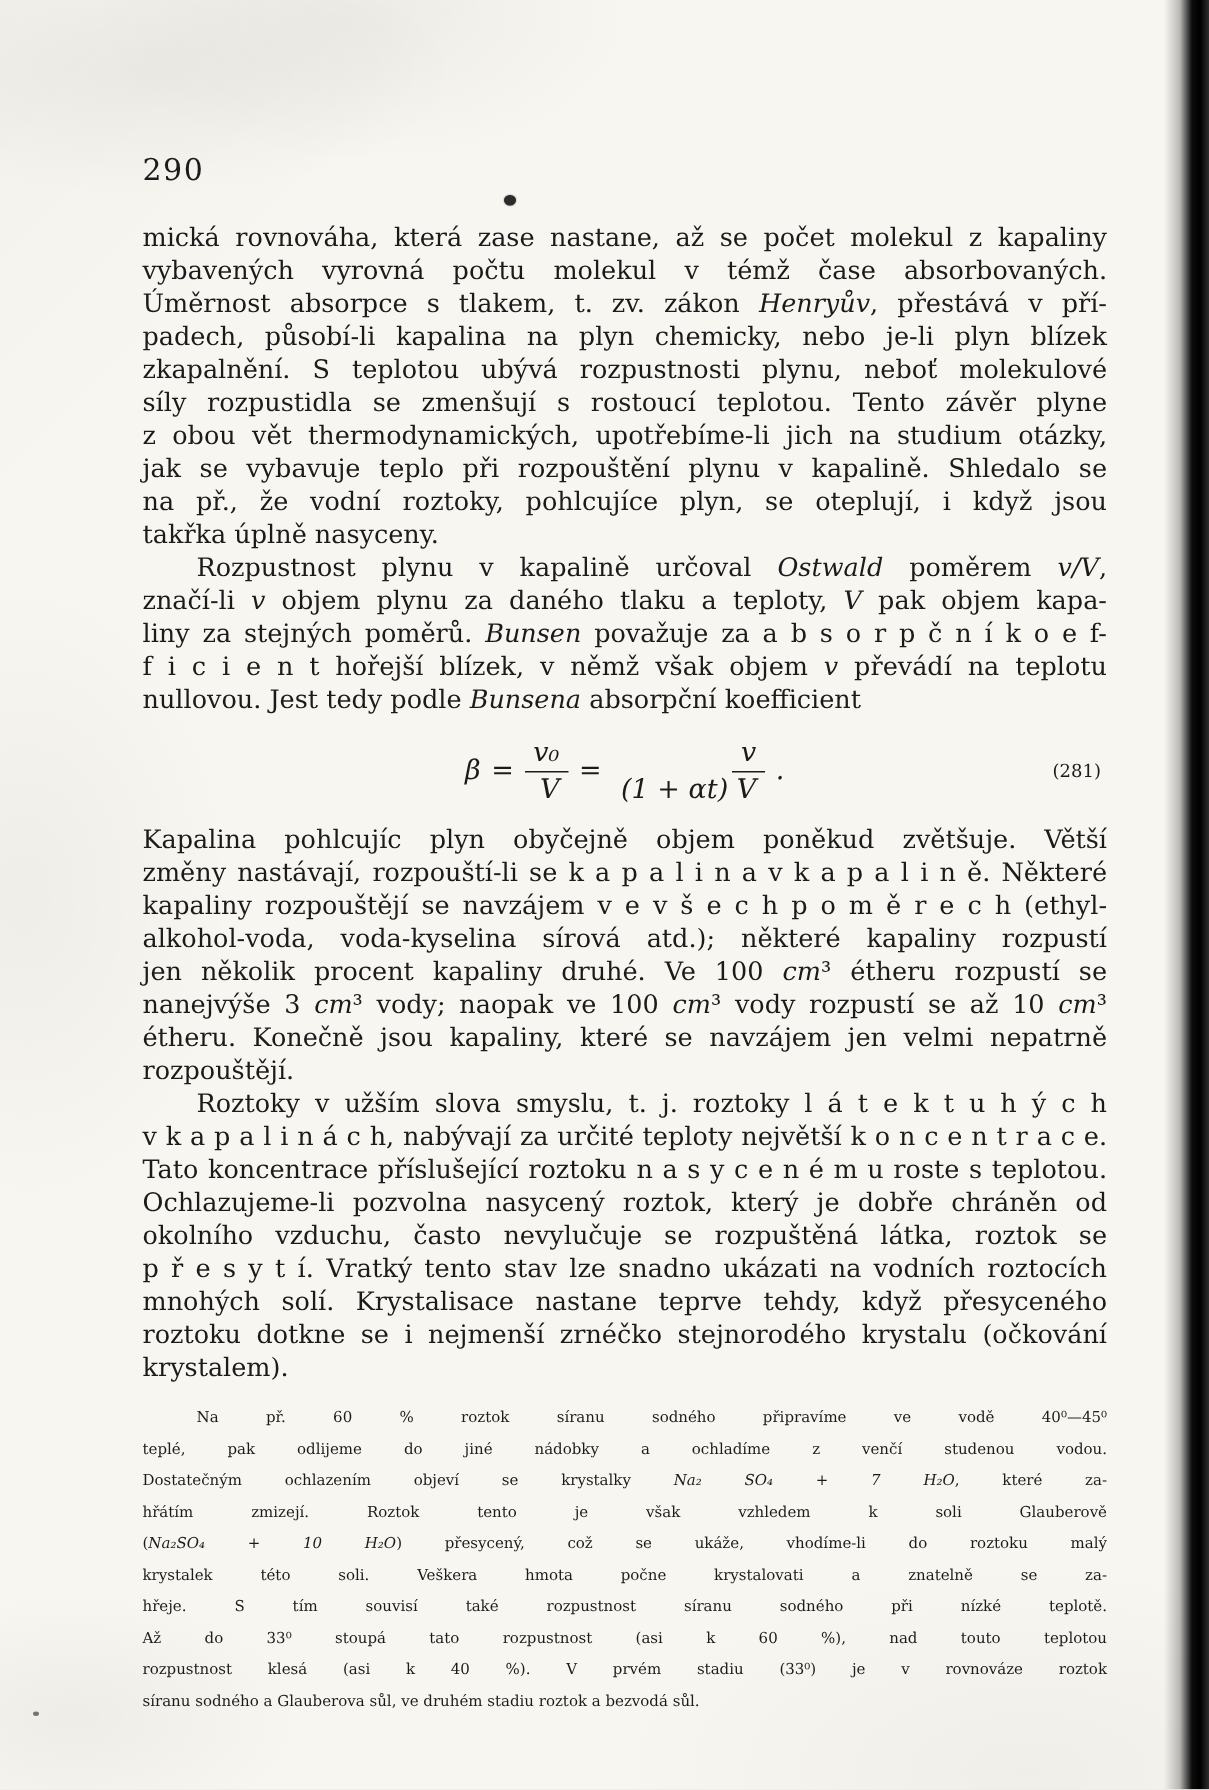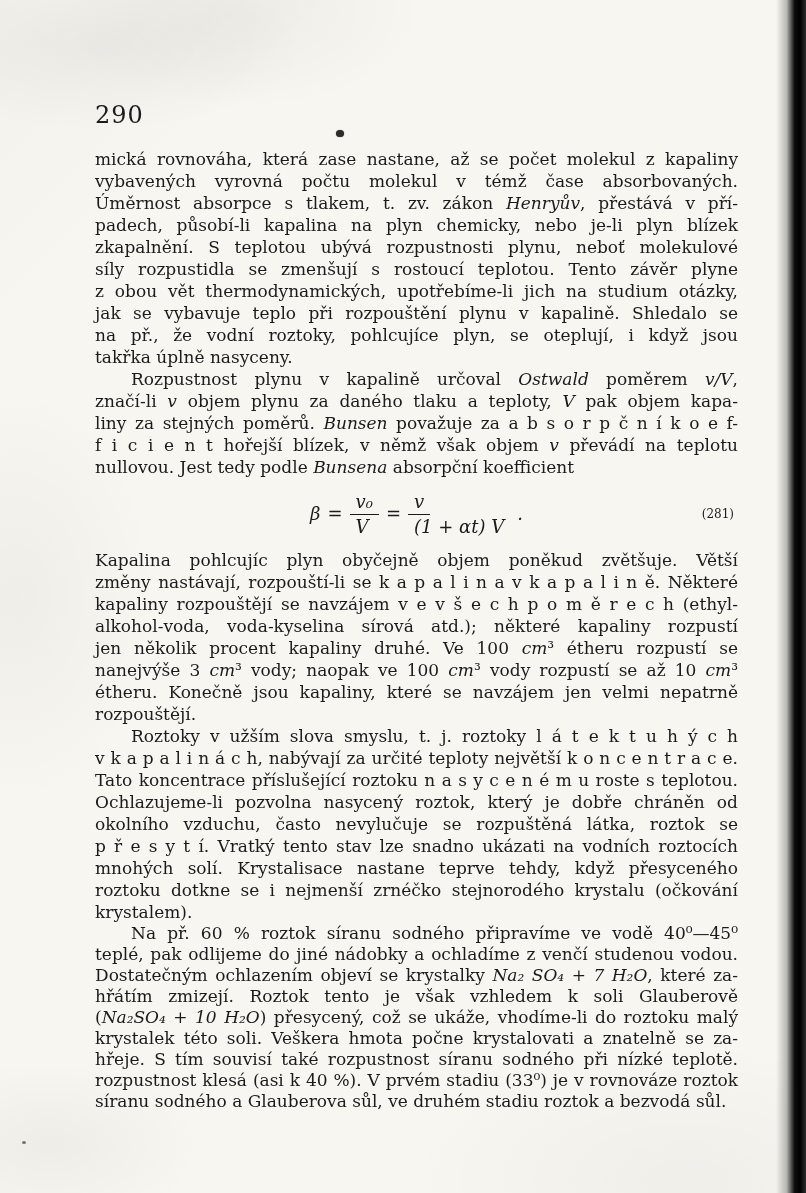--- a/index.html
+++ b/index.html
@@ -37,27 +37,27 @@
   #ink-dot{
     position:absolute;left:336px;top:130px;width:8px;height:7px;
     background:#2e2c2a;border-radius:50%;box-shadow:0 0 1px rgba(40,40,40,.8);
   }
   #speck-bottom-left{
     position:absolute;left:22px;top:1141px;width:4px;height:3px;
     background:#555;border-radius:50%;opacity:.8;
   }
   #page-number{
     position:absolute;left:95px;top:101px;
-    font-size:24px;letter-spacing:1px;
+    font-size:20px;letter-spacing:1px;
   }
   #text-column{
     position:absolute;left:95px;top:148px;width:643px;
   }
   .para{font-size:17px;line-height:22px;}
-  .para.small{font-size:17px;line-height:21px;}
+  .para.small{font-size:10px;line-height:21px;margin-top:12px;}
   .line{
     text-align:justify;
     text-align-last:justify;
     white-space:normal;
   }
   .line.last{text-align-last:left;}
   .para.indent .line:first-child{text-indent:36px;}
   .para i{font-style:italic;}
   
   #equation-row{
@@ -65,21 +65,21 @@
     margin:10px 0 9px 0;
     height:52px;
     display:flex;align-items:center;justify-content:center;
   }
   #equation-body{
     display:inline-flex;align-items:center;
     font-style:italic;font-size:18px;line-height:1;
     gap:7px;
   }
   #equation-body .frac{
-    display:inline-flex;flex-direction:column;align-items:flex-start;
+    display:inline-flex;flex-direction:column;align-items:flex-end;
   }
   #equation-body .frac .num{
     padding:0 6px 3px 6px;border-bottom:1.3px solid var(--ink,#1b1b1b);
   }
   #equation-body .frac .den{padding:3px 6px 0 6px;}
   #eq-number{
     position:absolute;right:4px;top:50%;transform:translateY(-50%);
     font-size:12px;font-style:normal;
   }
 </style>
@@ -159,20 +159,21 @@
           <div class="line last"><span>krystalem).</span></div>
         </div>
         <div class="para indent small">
           <div class="line"><span>Na př. 60 %  roztok síranu sodného připravíme ve vodě 40⁰—45⁰</span></div>
           <div class="line"><span>teplé, pak odlijeme do jiné nádobky a ochladíme z venčí studenou vodou.</span></div>
           <div class="line"><span>Dostatečným ochlazením objeví se krystalky </span><i>Na₂ SO₄ + 7 H₂O</i><span>, které za-</span></div>
           <div class="line"><span>hřátím zmizejí. Roztok tento je však vzhledem k soli Glauberově</span></div>
           <div class="line"><span>(</span><i>Na₂SO₄ + 10 H₂O</i><span>) přesycený, což se ukáže, vhodíme-li do roztoku malý</span></div>
           <div class="line"><span>krystalek této soli. Veškera hmota počne krystalovati a znatelně se za-</span></div>
           <div class="line"><span>hřeje. S tím souvisí také rozpustnost síranu sodného při nízké teplotě.</span></div>
+          <div class="line"><span>Až do 33⁰ stoupá tato rozpustnost (asi k 60 %), nad touto teplotou</span></div>
           <div class="line"><span>rozpustnost klesá (asi k 40 %). V prvém stadiu (33⁰) je v rovnováze roztok</span></div>
           <div class="line last"><span>síranu sodného a Glauberova sůl, ve druhém stadiu roztok a bezvodá sůl.</span></div>
         </div>
       </div>
 
   </div>
 
   <div id="binding-shadow"></div>
 </div>
 

